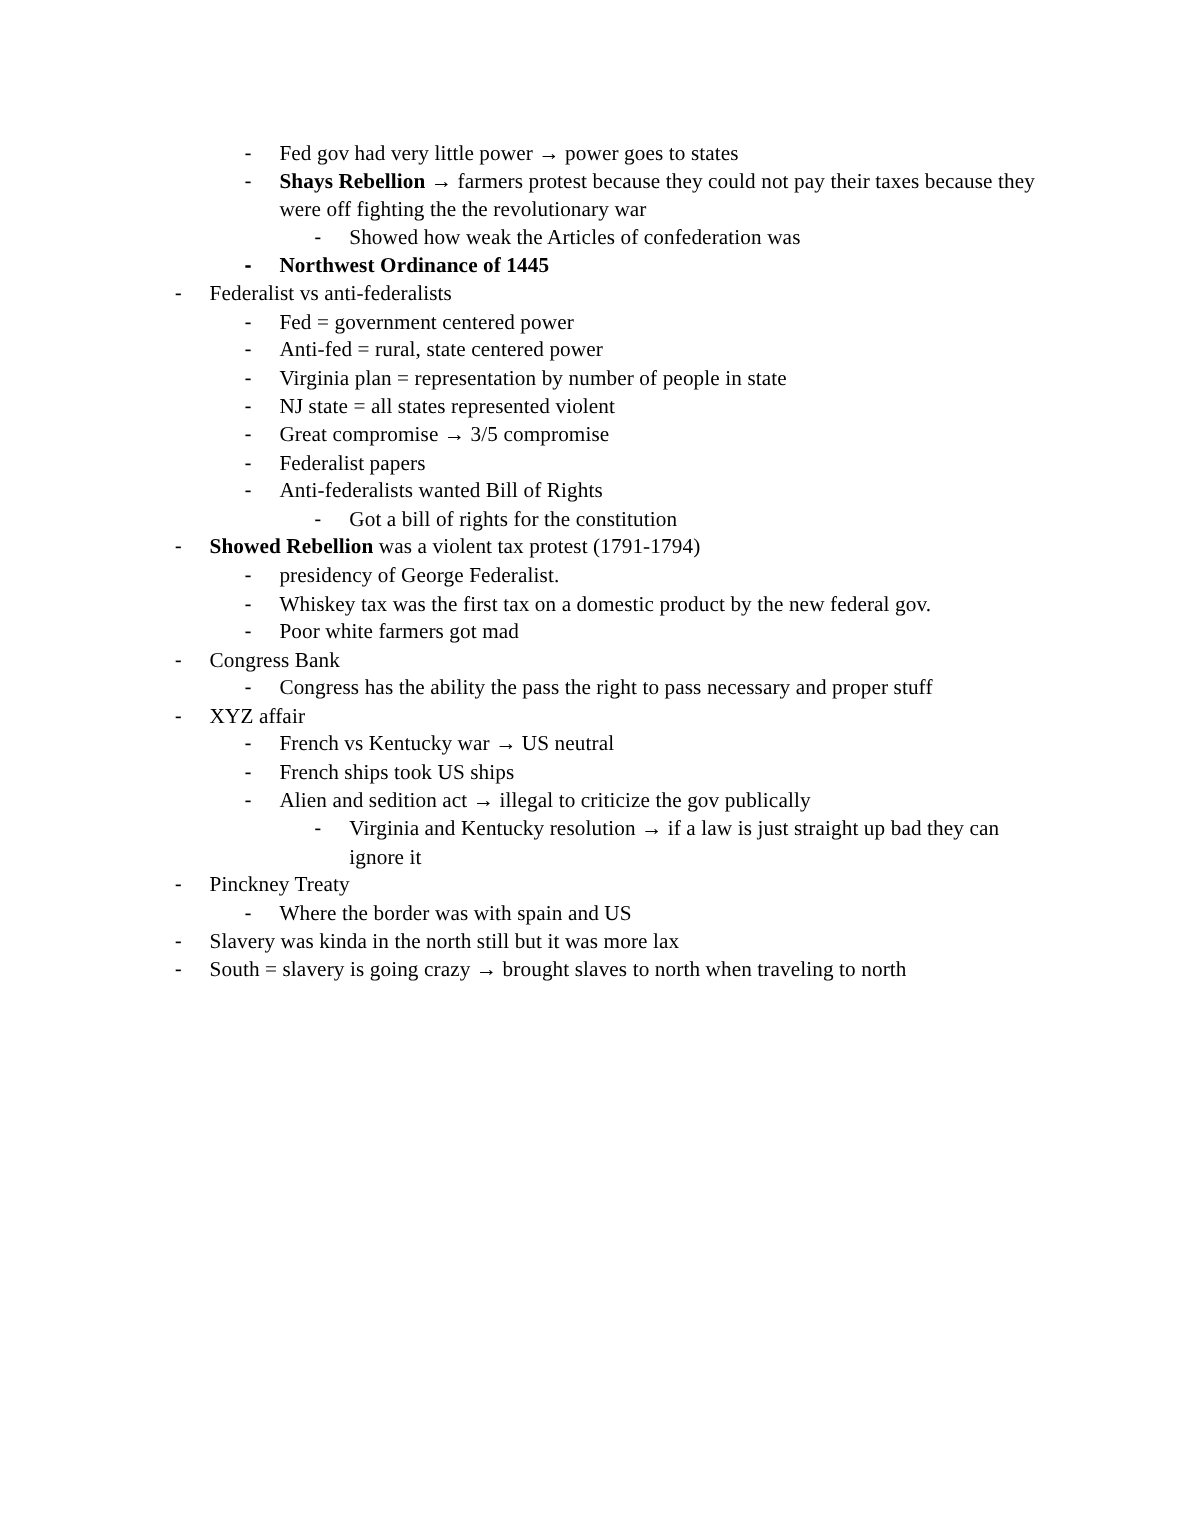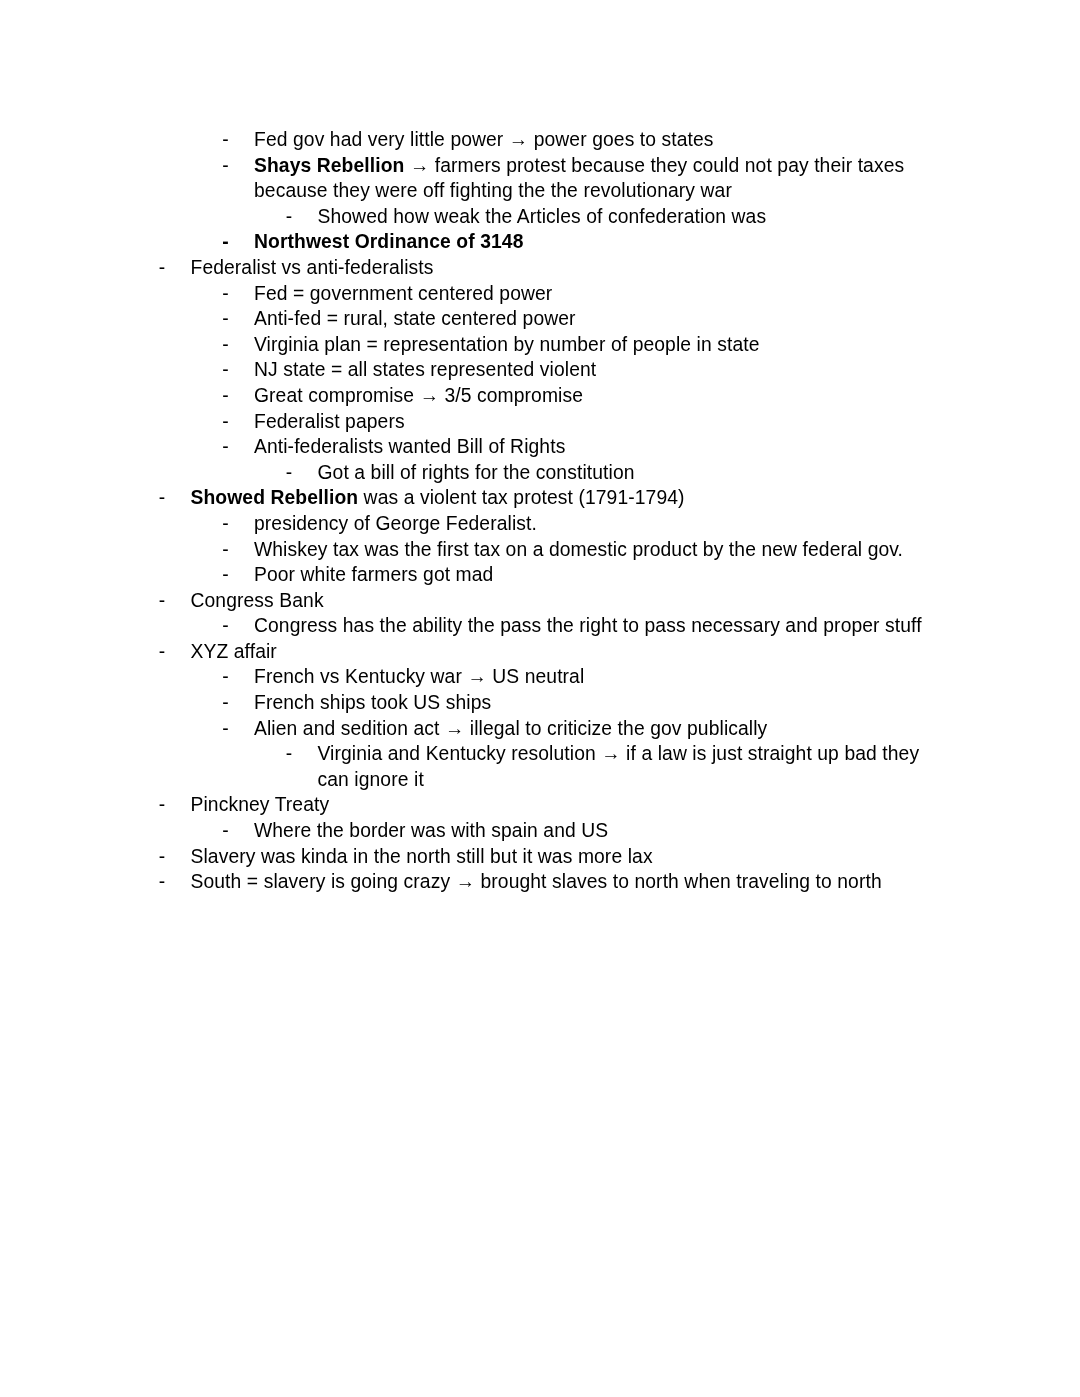--- a/index.html
+++ b/index.html
@@ -28,20 +28,21 @@
     letter-spacing: 0.1px;
   }
   .marker {
     flex: 0 0 31.75px;
     width: 31.75px;
   }
   .marker.bold { font-weight: bold; }
   .txt {
     flex: 1 1 auto;
     min-width: 0;
+    font-family: Liberation Serif, serif;
   }
   .txt .b { font-weight: bold; }
   
   .lv1 { margin-left: 31.75px; }
   .lv2 { margin-left: 95.25px; }
   .lv3 { margin-left: 158.75px; }
 </style>
 </head>
 <body>
 
@@ -54,21 +55,21 @@
       <div class="item lv2">
         <span class="marker">-</span>
         <span class="txt"><span class="b">Shays Rebellion</span><span class="r"> → farmers protest because they could not pay their taxes because they were off fighting the the revolutionary war</span></span>
       </div>
       <div class="item lv3">
         <span class="marker">-</span>
         <span class="txt"><span class="r">Showed how weak the Articles of confederation was</span></span>
       </div>
       <div class="item lv2">
         <span class="marker bold">-</span>
-        <span class="txt"><span class="b">Northwest Ordinance of 3148</span></span>
+        <span class="txt"><span class="b">Northwest Ordinance of 1445</span></span>
       </div>
       <div class="item lv1">
         <span class="marker">-</span>
         <span class="txt"><span class="r">Federalist vs anti-federalists</span></span>
       </div>
       <div class="item lv2">
         <span class="marker">-</span>
         <span class="txt"><span class="r">Fed = government centered power</span></span>
       </div>
       <div class="item lv2">

